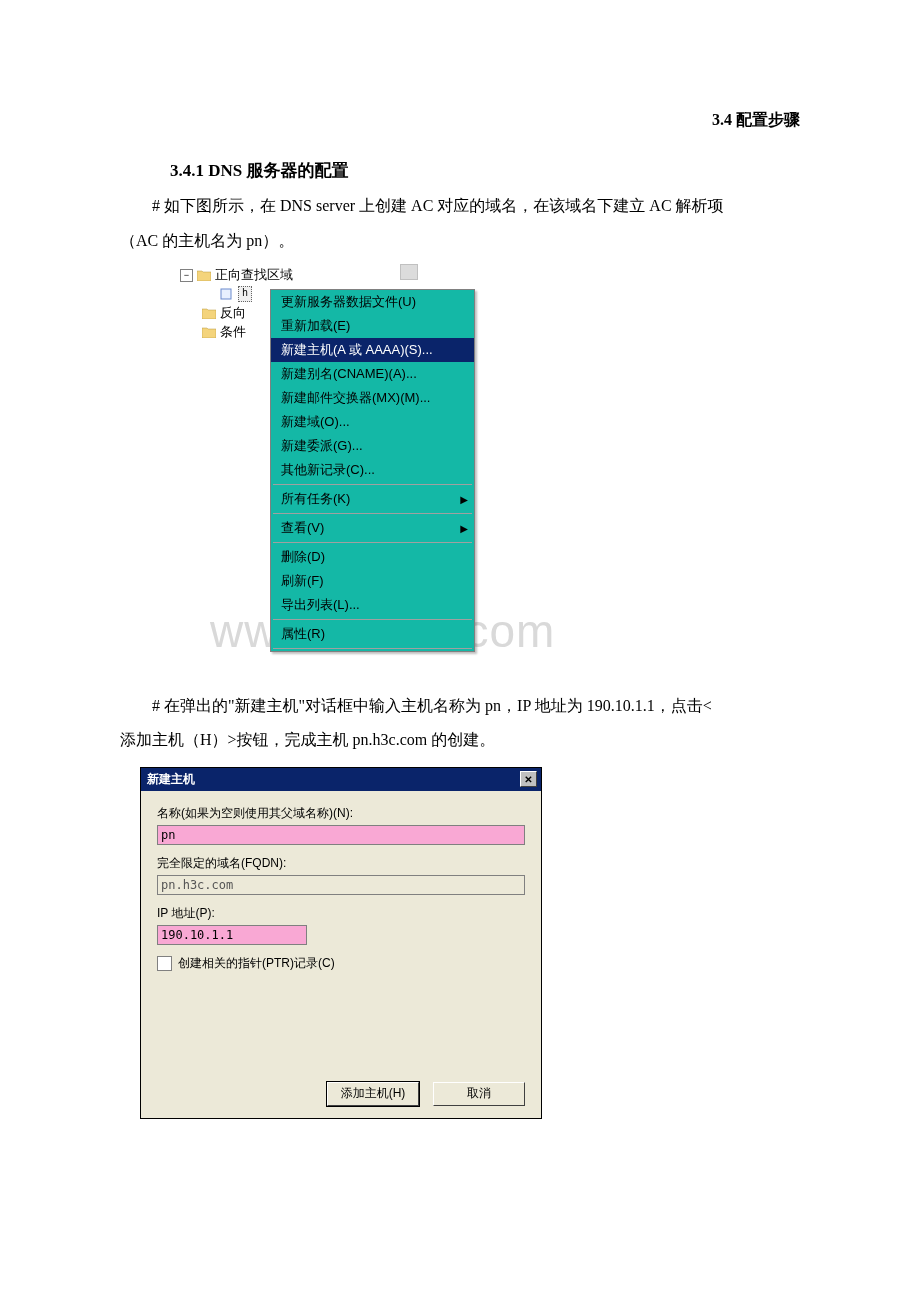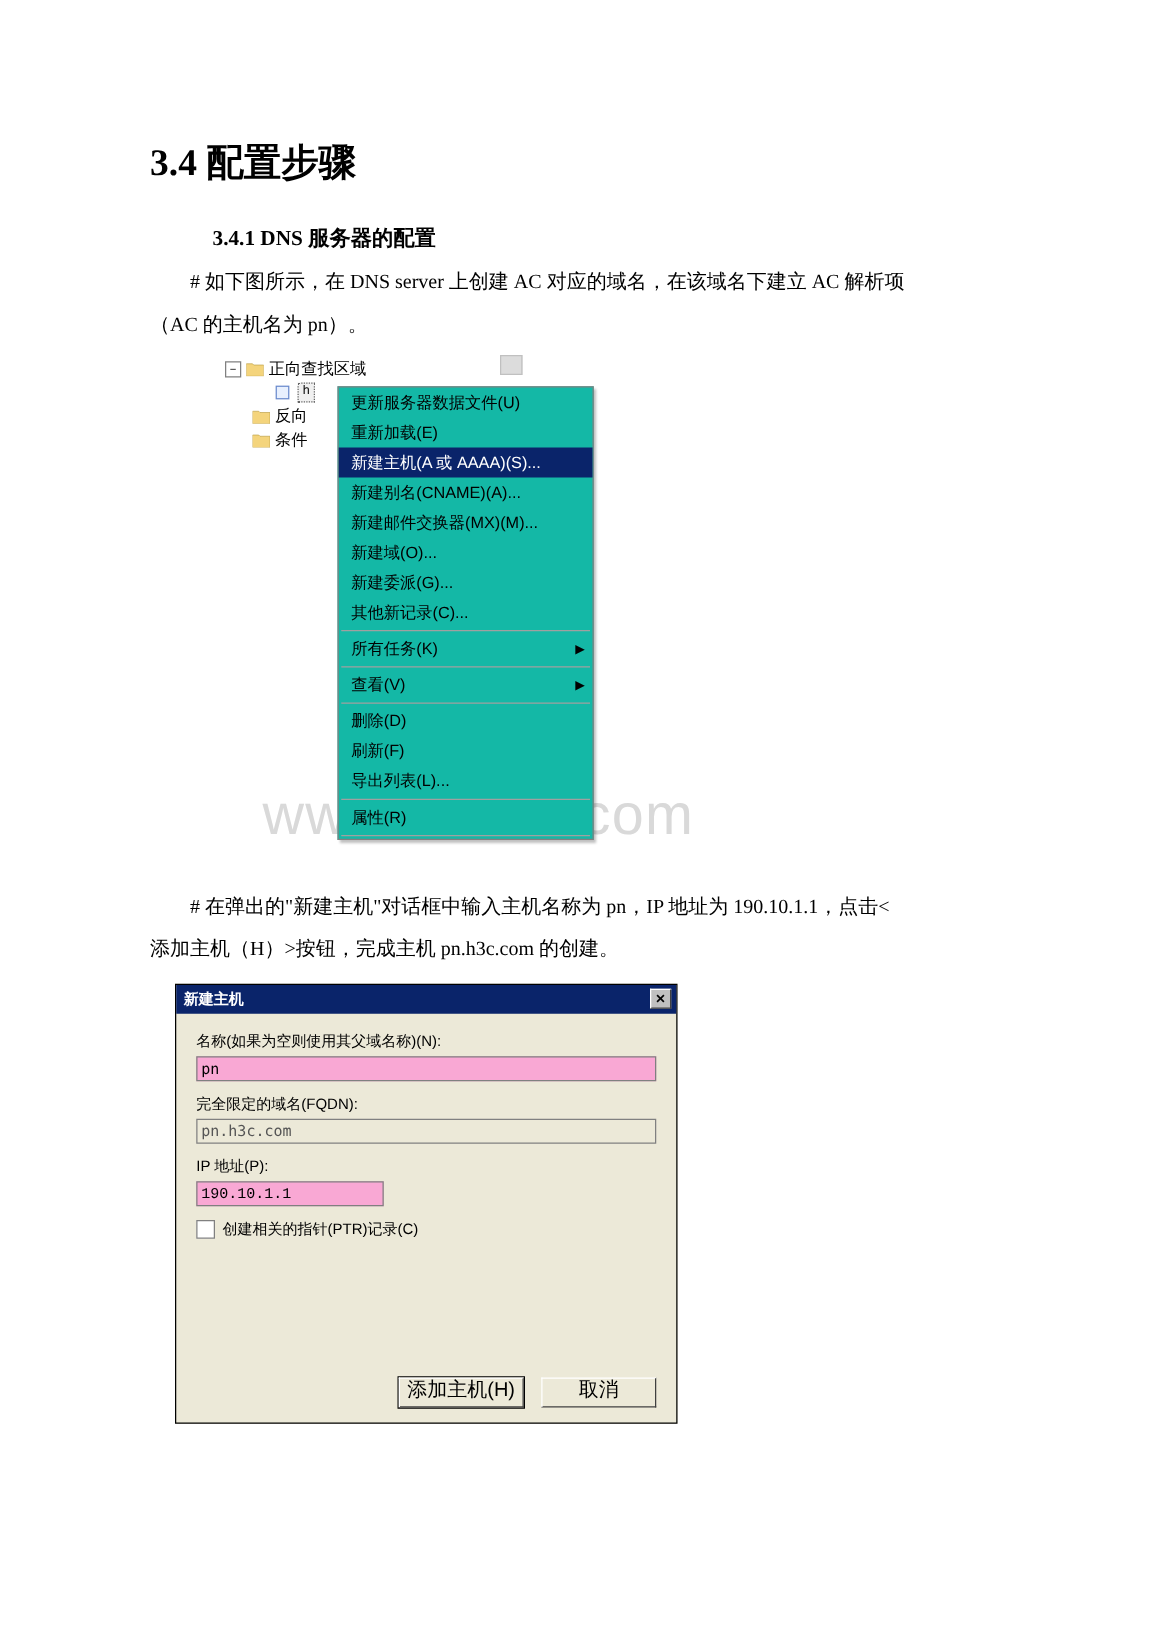--- a/index.html
+++ b/index.html
@@ -6,22 +6,22 @@
     margin: 0;
     background: #fff;
     font-family: "Times New Roman", serif;
     width: 920px;
   }
   .page {
     padding: 110px 120px 60px 120px;
     box-sizing: border-box;
   }
   h1.section-title {
-    text-align: left;
-    font-size: 30px;
+    text-align: right;
+    font-size: 16px;
     font-weight: bold;
     margin: 0 0 28px 0;
     font-family: "Times New Roman", "SimSun", serif;
   }
   h2.subsection {
     font-size: 17px;
     font-weight: bold;
     margin: 0 0 12px 50px;
     font-family: "Times New Roman", "SimSun", serif;
   }
@@ -181,21 +181,21 @@
     background: #f9a8d4;
     font-family: "SimSun", monospace;
     font-size: 12px;
     padding: 2px 3px;
     height: 20px;
   }
   .dlg-input.readonly {
     background: #ece9d8;
     color: #555;
   }
-  .dlg-input.short { width: 150px; font-family: Liberation Mono, monospace; }
+  .dlg-input.short { width: 150px; }
   .dlg-row { margin-bottom: 10px; }
   .dlg-check {
     display: flex; align-items: center; gap: 6px;
     margin-top: 4px;
   }
   .checkbox {
     width: 13px; height: 13px;
     border: 1px solid #808080;
     background: #fff;
   }
@@ -206,21 +206,21 @@
     margin-top: 110px;
   }
   .dlg-btn {
     min-width: 78px;
     height: 22px;
     background: #ece9d8;
     border: 1px solid #404040;
     border-top-color: #fff;
     border-left-color: #fff;
     font-family: "SimSun", sans-serif;
-    font-size: 16px;
+    font-size: 12px;
     text-align: center;
     line-height: 20px;
     padding: 0 6px;
   }
   .dlg-btn.default {
     box-shadow: 0 0 0 1px #000;
   }
 </style>
 </head>
 <body>

